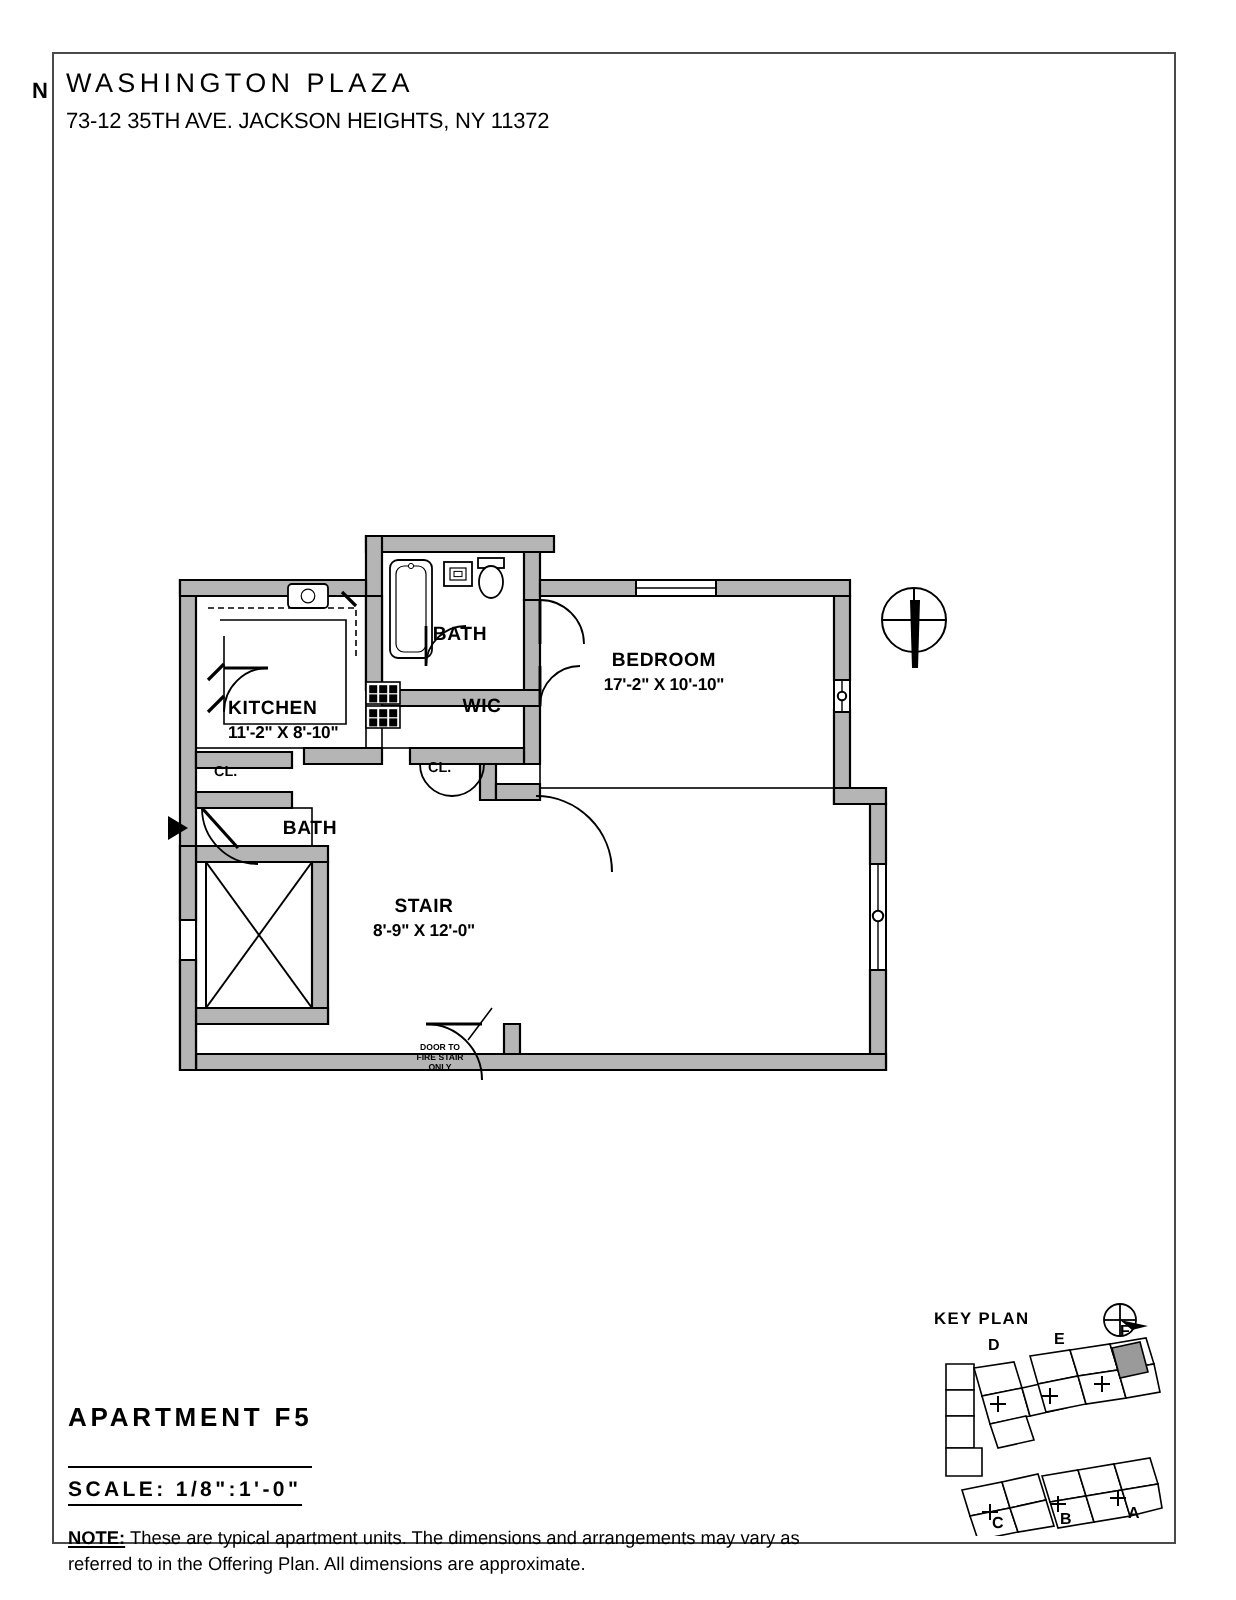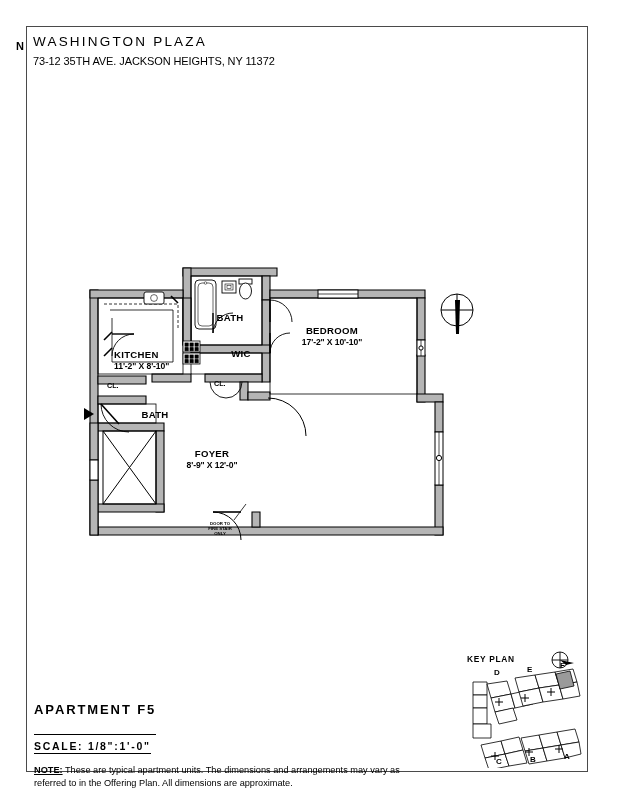--- a/index.html
+++ b/index.html
@@ -230,21 +230,21 @@
     </g>
   </svg>
 
   <div class="rmlab" style="left:272px;top:325px;width:120px;">
     <div class="rmname">BEDROOM</div>
     <div class="rmdim">17'-2" X 10'-10"</div>
   </div>
 
 
   <div class="rmlab" style="left:157px;top:448px;width:110px;">
-    <div class="rmname">FOYER</div>
+    <div class="rmname">STAIR</div>
     <div class="rmdim">8'-9" X 12'-0"</div>
   </div>
 
   <div class="rmlab" style="left:114px;top:349px;width:92px;text-align:left;">
     <div class="rmname">KITCHEN</div>
     <div class="rmdim">11'-2" X 8'-10"</div>
   </div>
 
   <div class="rmlab rmname" style="left:210px;top:312px;width:40px;">BATH</div>
 

